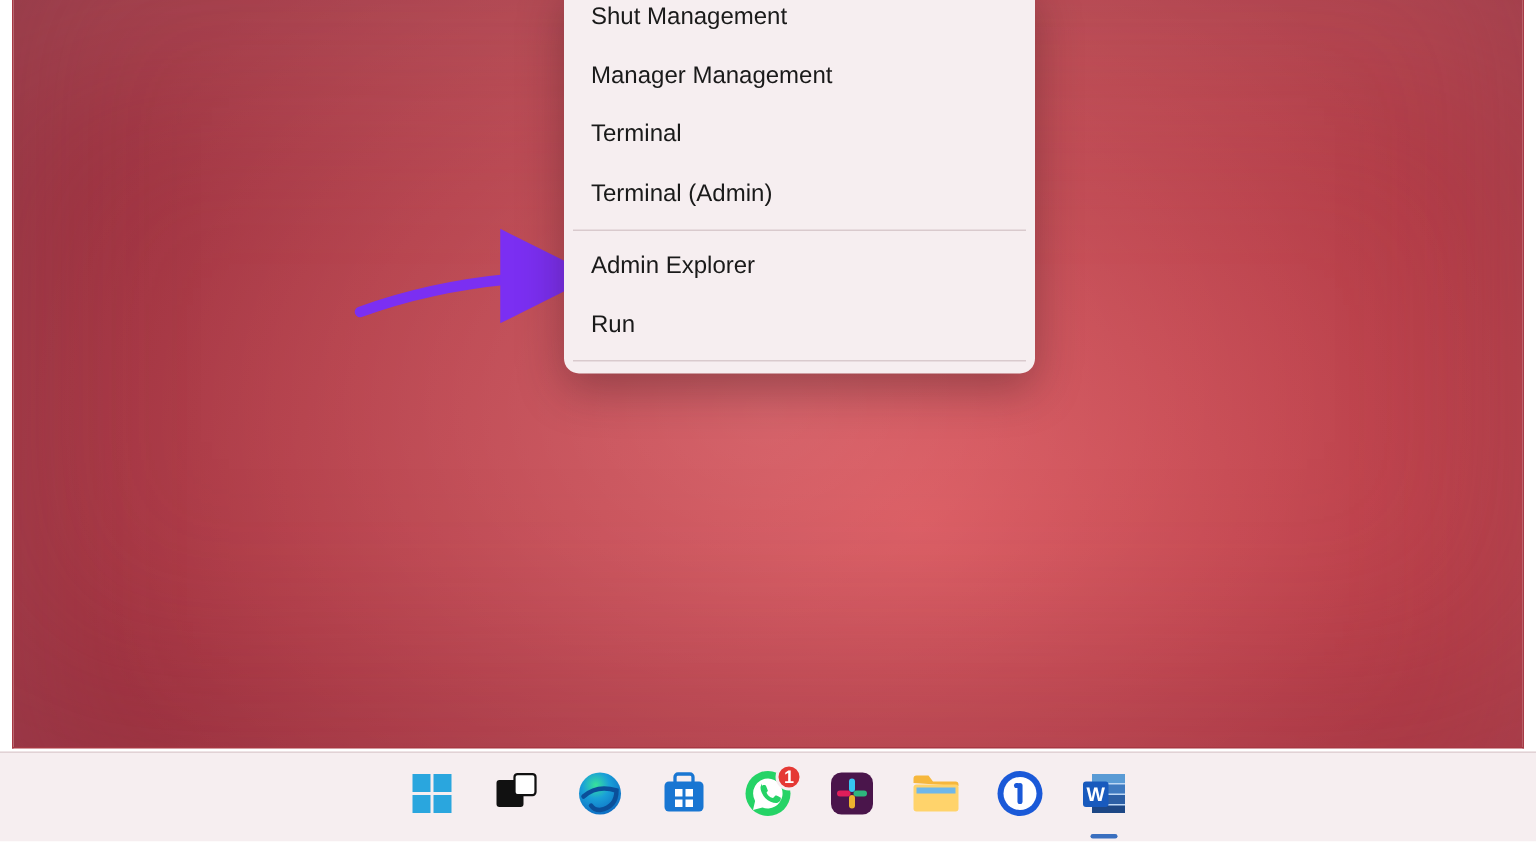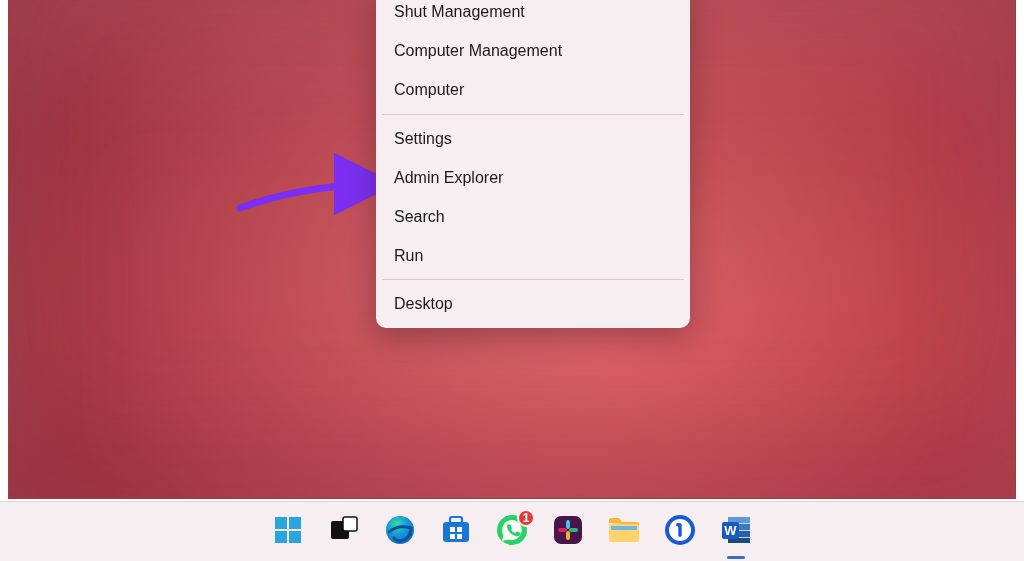--- a/index.html
+++ b/index.html
@@ -94,46 +94,40 @@
     </defs>
     <path d="M4,36 Q70,12 150,12" stroke="#7b2ff2" stroke-width="7" fill="none" stroke-linecap="round" marker-end="url(#ahead)"></path>
   </svg>
 </div>
 
 <div class="ctx">
   <div class="ctx-item">
     <span>Shut Management</span>
   </div>
   <div class="ctx-item">
-    <span>Computer Management</span>
-  </div>
-  <div class="ctx-item">
-    <span>Computer</span>
+    <span>Manager Management</span>
+  </div>
+  <div class="ctx-item">
+    <span>Terminal</span>
+  </div>
+  <div class="ctx-item">
+    <span>Terminal (Admin)</span>
   </div>
 
   <div class="ctx-sep"></div>
 
   <div class="ctx-item">
-    <span>Settings</span>
-  </div>
-  <div class="ctx-item">
     <span>Admin Explorer</span>
   </div>
   <div class="ctx-item">
-    <span>Search</span>
-  </div>
-  <div class="ctx-item">
     <span>Run</span>
   </div>
 
   <div class="ctx-sep"></div>
 
-  <div class="ctx-item">
-    <span>Desktop</span>
-  </div>
 </div>
 
 <div class="taskbar-wrap">
   <div class="taskbar">
 
     <div class="tbtn">
       <span>
         <svg width="30" height="30" viewBox="0 0 30 30">
           <rect x="2" y="2" width="12" height="12" fill="#2aa6de"></rect>
           <rect x="16" y="2" width="12" height="12" fill="#2aa6de"></rect>

